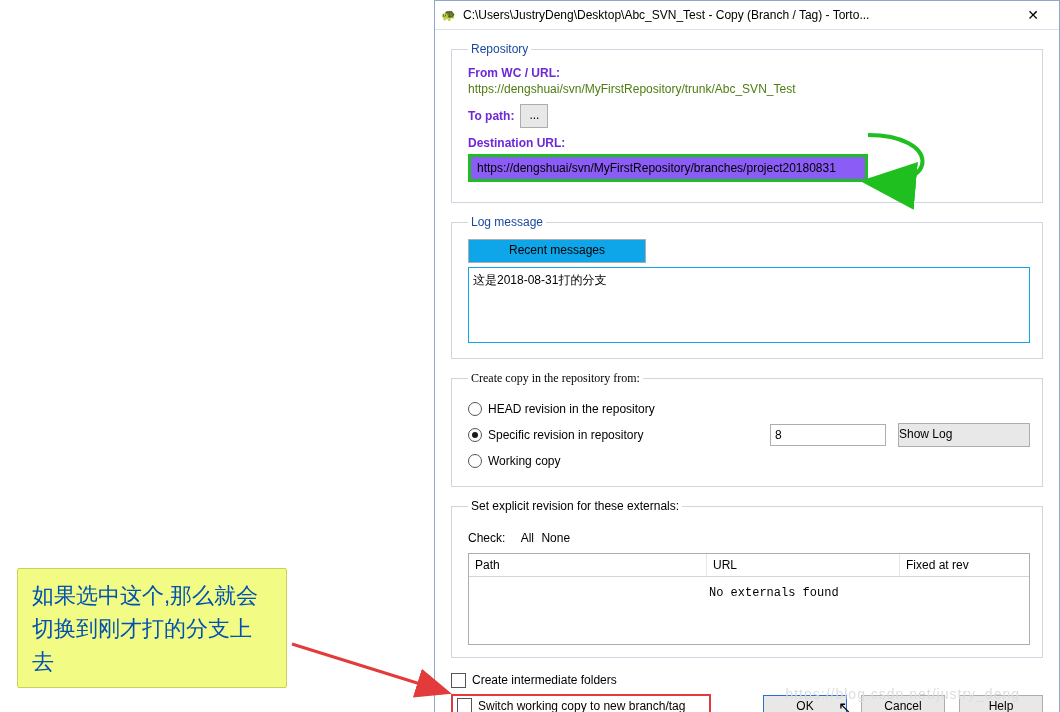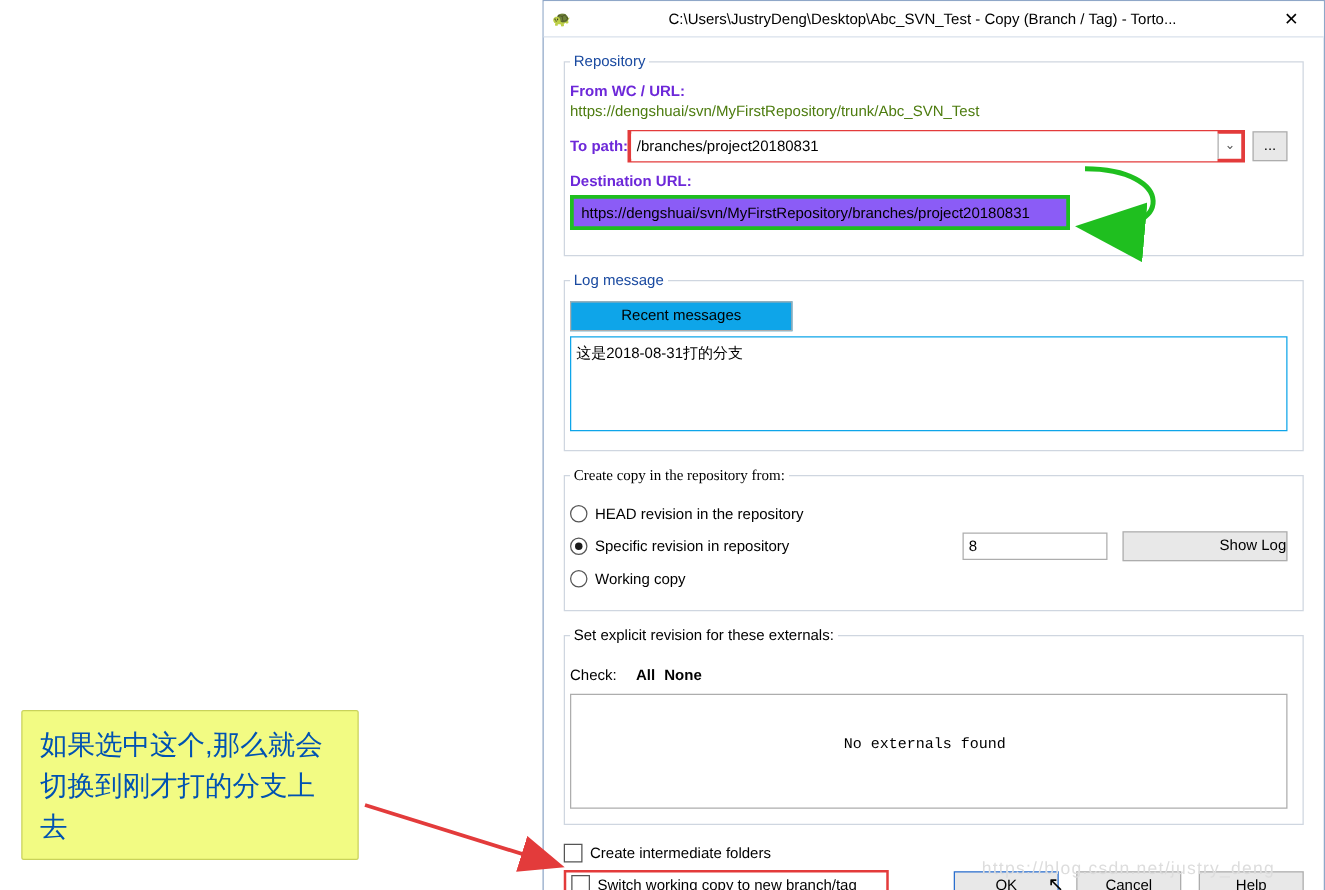--- a/index.html
+++ b/index.html
@@ -37,35 +37,34 @@
     justify-content: center;
     font-size: 12px;
     margin-right: 6px;
   }
   .titlebar .title {
     flex: 1;
     font-size: 12px;
     white-space: nowrap;
     overflow: hidden;
     text-overflow: ellipsis;
-    text-align: center;
   }
   .titlebar .close {
     width: 40px;
     text-align: center;
     font-size: 14px;
     cursor: default;
   }
   .body {
     padding: 12px 16px 14px 16px;
   }
   fieldset {
     border: 1px solid #cfd6e0;
     margin: 0 0 12px 0;
-    padding: 10px 12px 12px 4px;
+    padding: 10px 12px 12px 16px;
   }
   legend {
     padding: 0 3px;
     color: #1a4aa0;
     font-size: 12px;
   }
   .row { margin-bottom: 8px; }
   .lbl { color: #6d28d9; font-weight: bold; }
   .url-text { color: #4d7c0f; margin-top: 2px; }
   .path-row {
@@ -167,28 +166,28 @@
     border: 1px solid #adadad;
     font: inherit;
     padding: 0 4px;
     margin-left: auto;
   }
   .showlog-btn {
     width: 130px;
     height: 22px;
     border: 1px solid #adadad;
     background: #e8e8e8;
-    text-align: right;
+    text-align: left;
     line-height: 20px;
     margin-left: 12px;
   }
   .check-line {
     margin-top: 8px;
   }
-  .check-line .bold { font-weight: bold; margin: 0 2px; text-align: right;}
+  .check-line .bold { font-weight: normal; margin: 0 2px; text-align: right;}
   .ext-table {
     border: 1px solid #adadad;
     height: 90px;
     margin-top: 8px;
     position: relative;
   }
   .ext-header {
     display: flex;
     border-bottom: 1px solid #d4d4d4;
     background: #fff;
@@ -198,21 +197,21 @@
     padding: 4px 6px;
     border-right: 1px solid #e6e6e6;
   }
   .ext-header .c1 { width: 225px;}
   .ext-header .c2 { width: 180px;}
   .ext-header .c3 { flex:1; border-right:none;}
   .ext-empty {
     color: #000;
     font-family: "Courier New", monospace;
     position: absolute;
-    left: 218px;
+    left: 240px;
     top: 32px;
   }
 
   .cb-row {
     display: flex;
     align-items: center;
     height: 20px;
   }
   .cb {
     width: 13px;
@@ -303,24 +302,20 @@
 
   <div class="body">
     <fieldset>
       <legend>Repository</legend>
       <div class="row">
         <div class="lbl">From WC / URL:</div>
         <div class="url-text">https://dengshuai/svn/MyFirstRepository/trunk/Abc_SVN_Test</div>
       </div>
       <div class="row path-row">
         <span class="lbl">To path:</span>
-        <div class="path-combo">
-          <input value="/branches/project20180831" style="">
-          <span class="dd">⌄</span>
-        </div>
         <span class="browse-btn">...</span>
       </div>
       <div class="row">
         <div class="lbl">Destination URL:</div>
         <div class="dest-url">https://dengshuai/svn/MyFirstRepository/branches/project20180831</div>
       </div>
     </fieldset>
 
     <fieldset>
       <legend>Log message</legend>
@@ -348,20 +343,25 @@
 
     <fieldset>
       <legend style="color:#000;">Set explicit revision for these externals:</legend>
       <div class="check-line">
         <span>Check:</span>
         &nbsp;&nbsp;
         <span class="bold">All</span>
         <span class="bold">None</span>
       </div>
       <div class="ext-table">
+        <div class="ext-header">
+          <div class="c1">Path</div>
+          <div class="c2">URL</div>
+          <div class="c3">Fixed at rev</div>
+        </div>
         <div class="ext-empty">No externals found</div>
       </div>
     </fieldset>
 
     <div class="cb-row">
       <span class="cb"></span>
       <span>Create intermediate folders</span>
     </div>
     <div class="switch-highlight">
       <div class="cb-row" style="height:auto">

